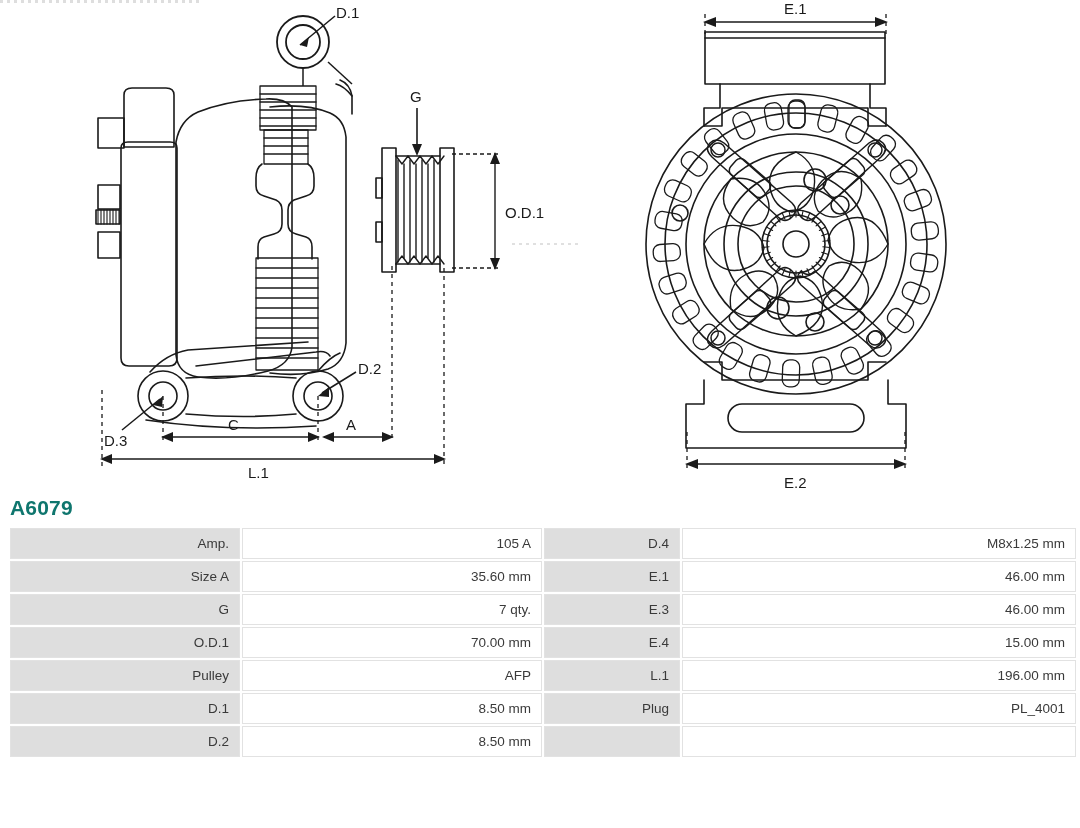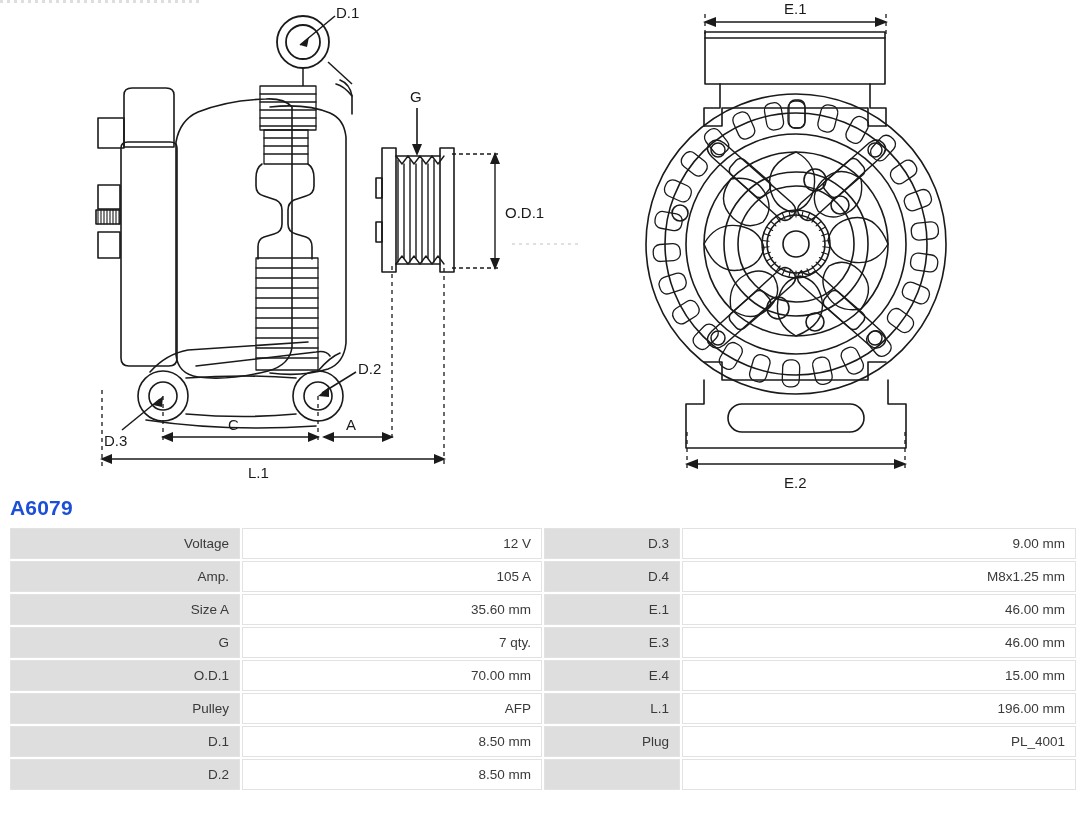--- a/index.html
+++ b/index.html
@@ -15,21 +15,21 @@
   
   .drawings{position:relative;width:1080px;height:492px;}
   .drawing-svg{display:block;}
   .dwg-left{position:absolute;left:0;top:0;}
   .dwg-right{position:absolute;left:600px;top:0;}
 
   
   .part-title{
     position:absolute;left:10px;top:495px;
     font-size:21px;font-weight:bold;letter-spacing:.2px;
-    color:#1d4ed8;
+    color:#0f766e;
     line-height:26px;
   }
 
   
   .spec-table{
     position:absolute;left:8px;top:526px;
     width:1064px;
     border-collapse:separate;
     border-spacing:2px 2px;
     table-layout:fixed;
@@ -510,26 +510,20 @@
 
   <table class="spec-table">
     <colgroup>
         <col class="c1">
         <col class="c2">
         <col class="c3">
         <col class="c4">
       </colgroup>
     <tbody>
       <tr>
-        <td class="lbl">Voltage</td>
-        <td class="val">12 V</td>
-        <td class="lbl">D.3</td>
-        <td class="val">9.00 mm</td>
-      </tr>
-      <tr>
         <td class="lbl">Amp.</td>
         <td class="val">105 A</td>
         <td class="lbl">D.4</td>
         <td class="val">M8x1.25 mm</td>
       </tr>
       <tr>
         <td class="lbl">Size A</td>
         <td class="val">35.60 mm</td>
         <td class="lbl">E.1</td>
         <td class="val">46.00 mm</td>

